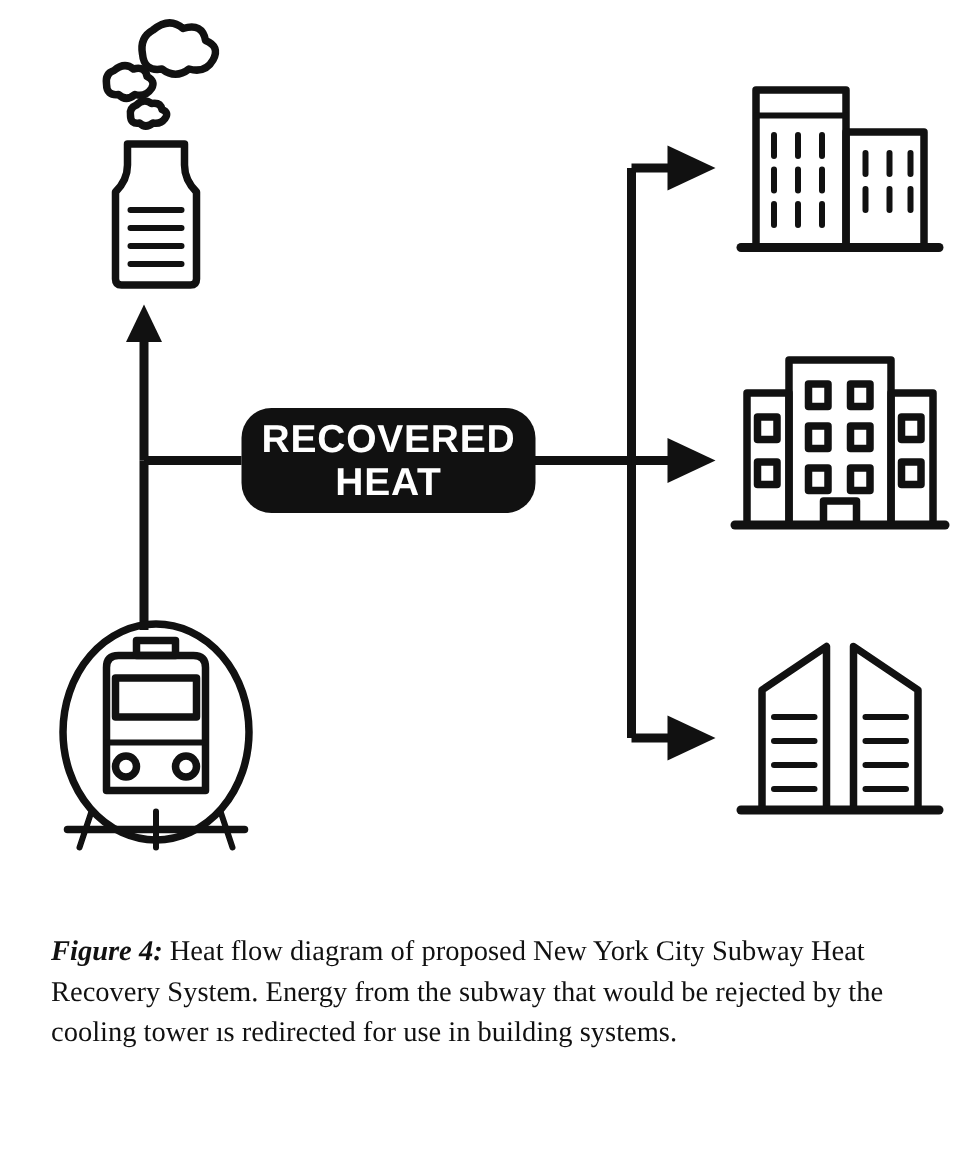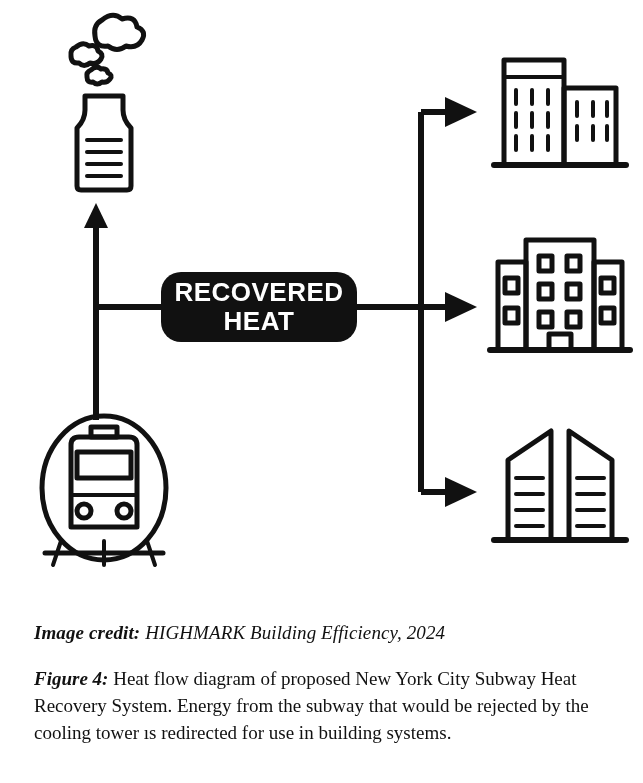--- a/index.html
+++ b/index.html
@@ -203,19 +203,16 @@
       <line x1="566" y1="510" x2="593" y2="510" stroke-width="4"></line>
       <line x1="566" y1="526" x2="593" y2="526" stroke-width="4"></line>
 
       <line x1="483" y1="540" x2="615" y2="540" stroke-width="6"></line>
     </g>
 
   </svg>
 </div>
 
 <div id="caption-area">
-  <p class="credit-line">
-    <span>Image credit:</span><span class="credit-rest"> HIGHMARK Building Efficiency, 2024</span>
-  </p>
   <p class="figure-block">
     <span class="figure-label">Figure 4:</span><span class="figure-text"> Heat flow diagram of proposed New York City Subway Heat Recovery System. Energy from the subway that would be rejected by the cooling tower ıs redirected for use in building systems.</span>
   </p>
 </div>
 
 </body></html>

